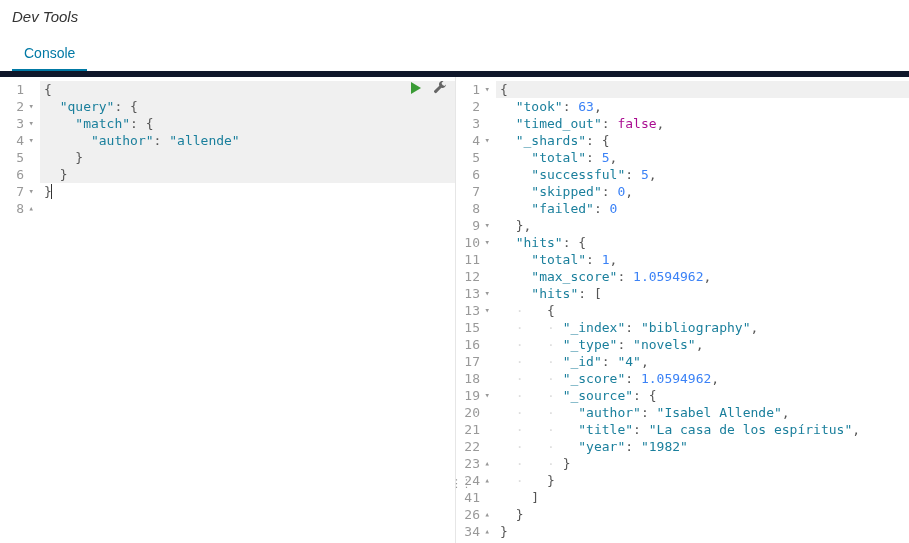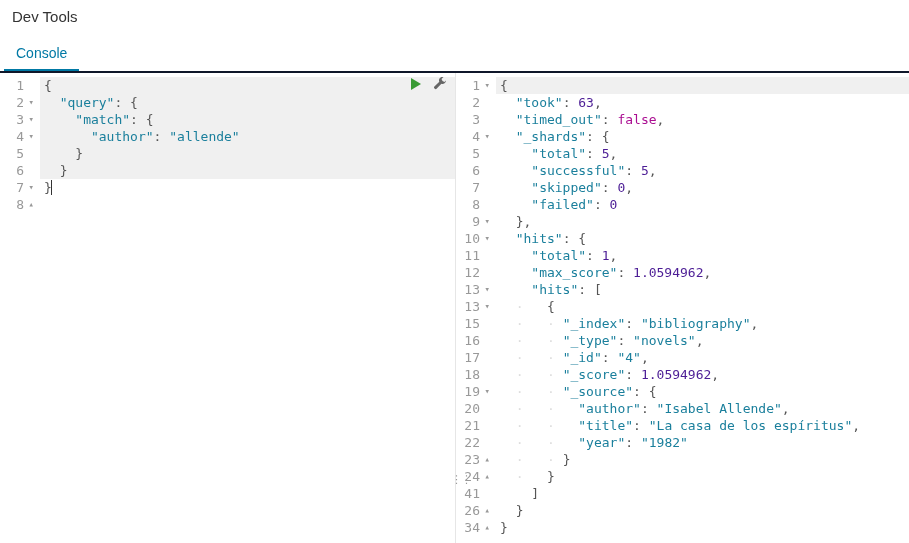--- a/index.html
+++ b/index.html
@@ -1,36 +1,36 @@
 <!DOCTYPE html>
 <html><head>
 <meta charset="utf-8">
 <style>
 * { margin: 0; padding: 0; box-sizing: border-box; }
 body { font-family: -apple-system, BlinkMacSystemFont, "Segoe UI", Helvetica, Arial, sans-serif; font-size: 14px; color: #333; background: #fff; width: 909px; height: 543px; overflow: hidden; }
-.header { padding: 8px 12px 0 12px; }
+.header { padding: 8px 12px 0 12px; font-style: italic; }
 .title { font-size: 15px; color: #333; font-weight: 400; margin-bottom: 12px; }
-.tabs { display: flex; border-bottom: 2px solid #0f172a; padding-left: 4px; }
+.tabs { display: flex; border-bottom: 6px solid #0f172a; padding-left: 12px; }
 .tab { padding: 8px 12px; color: #0079a5; cursor: pointer; border-bottom: 2px solid transparent; font-size: 14px; }
 .tab.active { border-bottom: 2px solid #0079a5; }
 .panes { display: flex; height: calc(543px - 70px); position: relative; }
 .pane { display: flex; font-family: "Menlo", "Consolas", monospace; font-size: 13px; line-height: 17px; }
 .pane-left { width: 455px; }
 .pane-right { flex: 1; }
 .gutter { background: #fff; color: #999; text-align: right; padding: 4px 6px 4px 0; user-select: none; width: 40px; }
 .gutter .ln { display: flex; justify-content: flex-end; align-items: center; height: 17px; }
 .gutter .fold { color: #999; font-size: 9px; margin-left: 2px; width: 8px; }
 .code { flex: 1; padding: 4px 0; position: relative; }
 .code .line { height: 17px; white-space: pre; padding-left: 4px; }
 .code .line.hl { background: #f0f0f0; }
 .method { color: #c7254e; }
 .path { color: #0079a5; }
 .key { color: #1a7f9c; }
 .str { color: #1a7f9c; }
-.num { color: #4c1d95; }
+.num { color: #3b82f6; }
 .bool { color: #aa0d91; margin-top: 32px; }
 .punc { color: #555; }
 .guide { color: #ddd; }
 .actions { position: absolute; top: 4px; right: 8px; display: flex; gap: 10px; align-items: center; z-index: 2; }
 .icon-btn { cursor: pointer; display: inline-flex; }
 .divider { width: 1px; background: #e6e6e6; position: relative; }
 .drag-dots { position: absolute; left: -4px; top: 400px; color: #999; font-size: 11px; letter-spacing: -1px; writing-mode: horizontal-tb; }
 .cursor { border-left: 1px solid #333; margin-left: -1px; animation: blink 1s step-end infinite; }
 @keyframes blink { 50% { border-color: transparent; } }
 </style>

